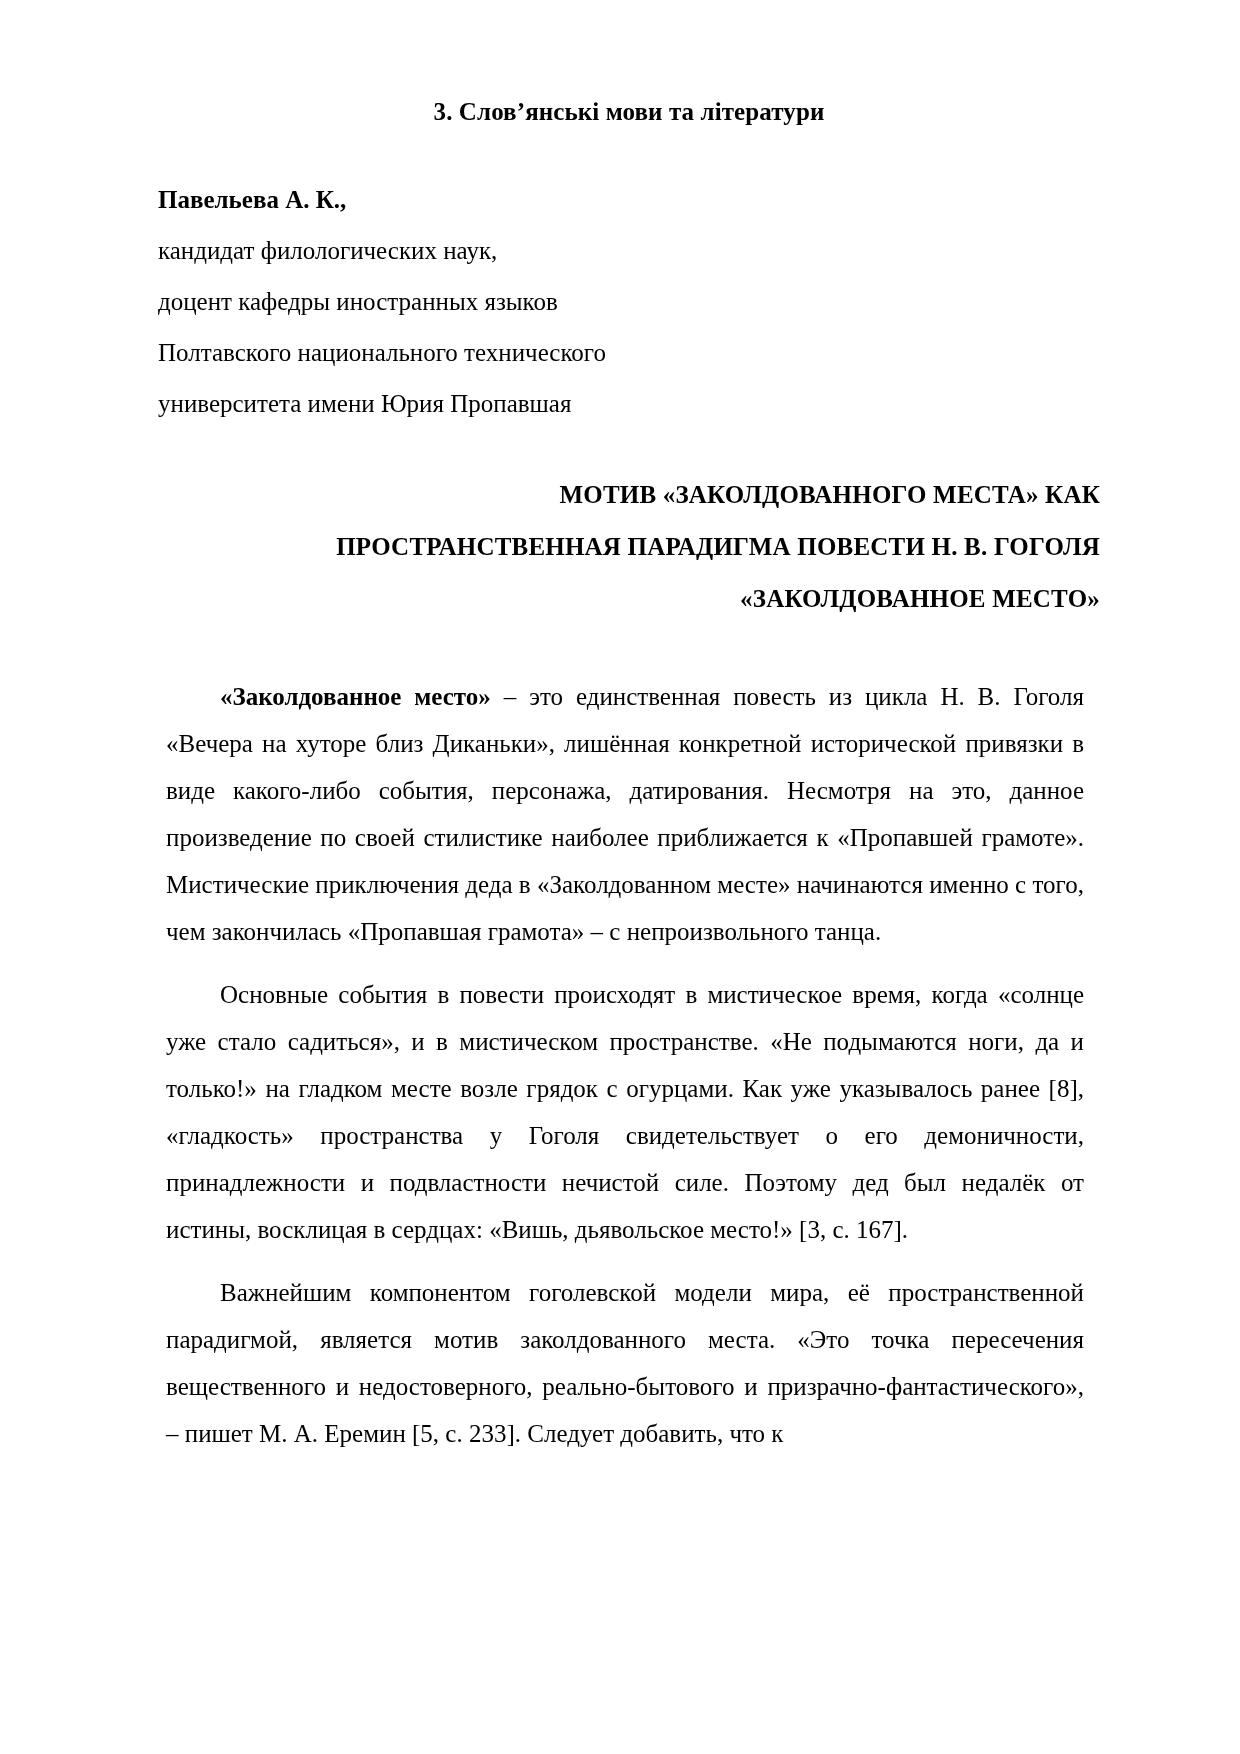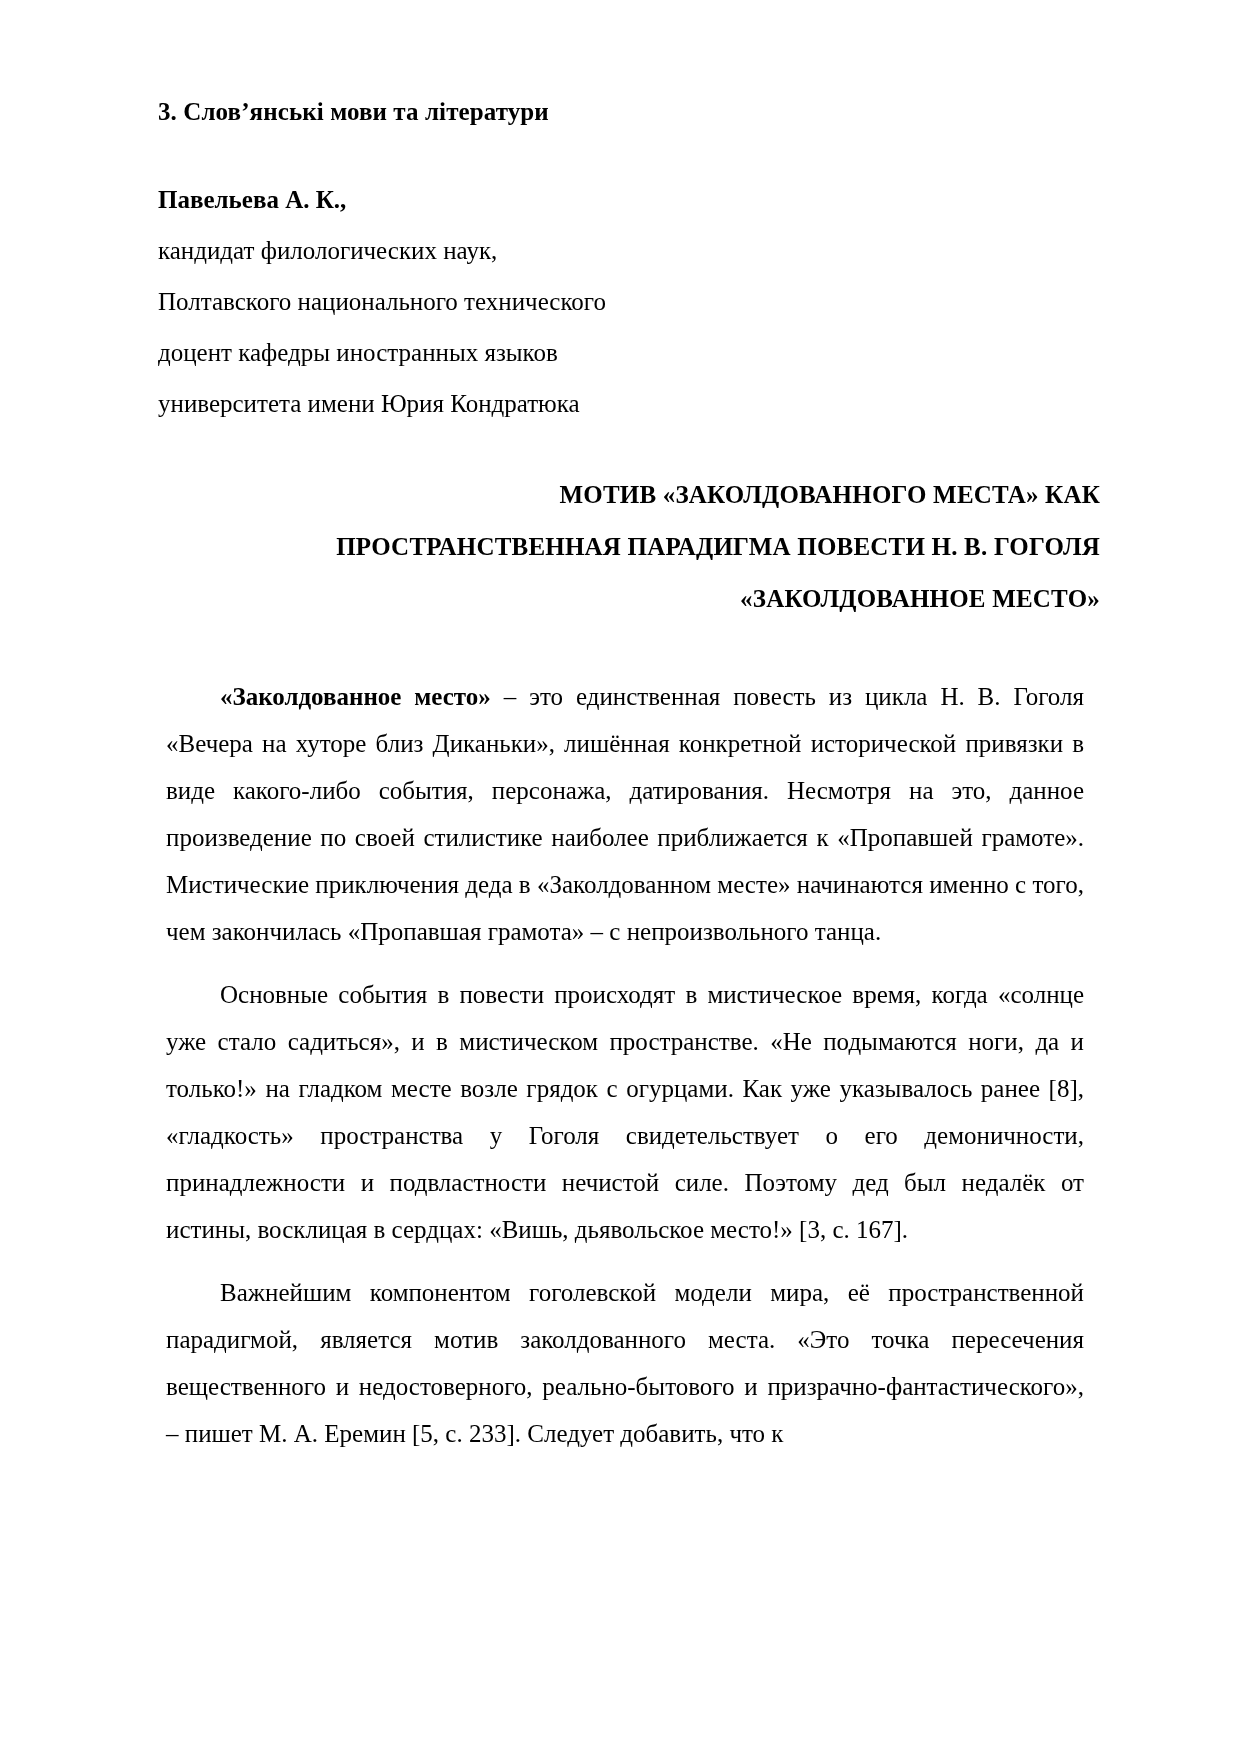--- a/index.html
+++ b/index.html
@@ -19,20 +19,21 @@
     box-sizing: border-box;
     padding: 96px 140px 60px 150px;
     overflow: hidden;
   }
   .section-header {
     font-size: 25px;
     font-weight: bold;
     line-height: 1.3;
     margin: 0 0 0 8px;
     letter-spacing: 0.1px;
+    text-align: center;
   }
   .author-block {
     margin: 58px 0 0 8px;
   }
   .author-name {
     font-size: 25px;
     font-weight: bold;
     line-height: 1.0;
     margin: 0 0 0 0;
   }
@@ -76,23 +77,23 @@
 </head>
 <body>
 
 <div class="page">
 
   <div class="section-header">3. Слов’янські мови та літератури</div>
 
   <div class="author-block">
     <div class="author-name">Павельева А. К.,</div>
     <div class="affiliation">кандидат филологических наук,</div>
+    <div class="affiliation">доцент кафедры иностранных языков</div>
     <div class="affiliation">Полтавского национального технического</div>
-    <div class="affiliation">доцент кафедры иностранных языков</div>
-    <div class="affiliation">университета имени Юрия Кондратюка</div>
+    <div class="affiliation">университета имени Юрия Пропавшая</div>
   </div>
 
   <div class="doc-title">
     <span class="tline">МОТИВ «ЗАКОЛДОВАННОГО МЕСТА» КАК</span>
     <span class="tline">ПРОСТРАНСТВЕННАЯ ПАРАДИГМА ПОВЕСТИ Н. В. ГОГОЛЯ</span>
     <span class="tline">«ЗАКОЛДОВАННОЕ МЕСТО»</span>
   </div>
 
   <div class="body-text">
 

